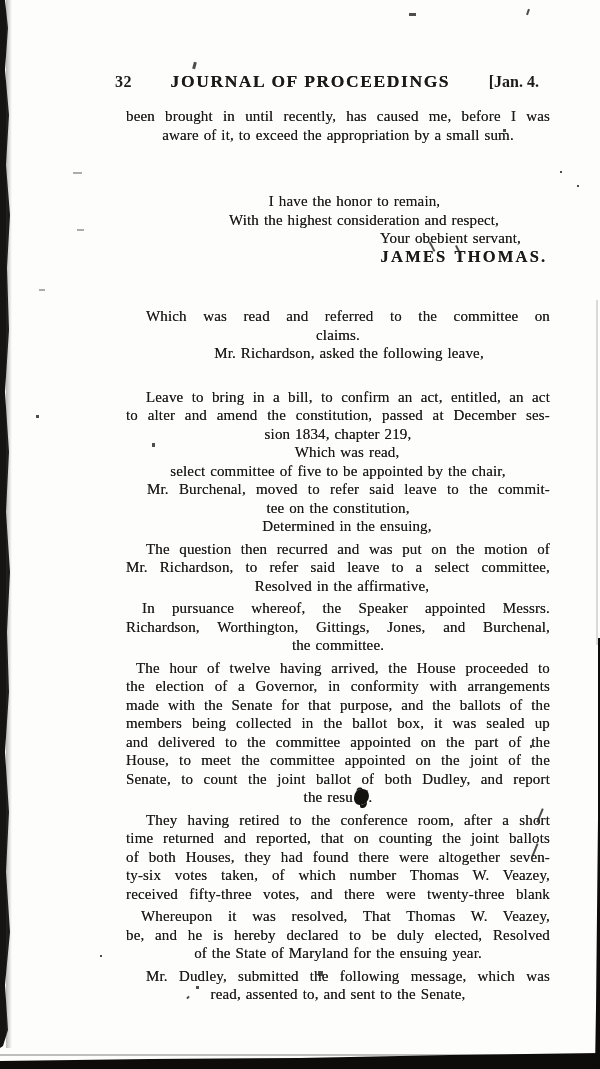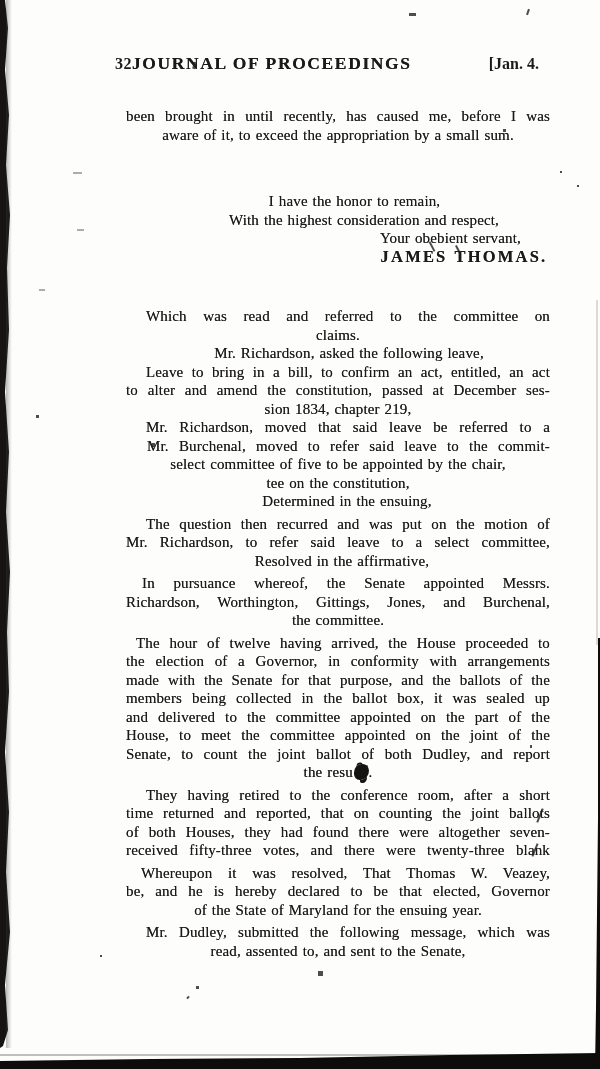--- a/index.html
+++ b/index.html
@@ -41,26 +41,26 @@
     background: #0d0c0b;
     clip-path: polygon(3px 0px, 5px 0px, 5px 431px, 0px 431px, 1px 370px, 3px 180px);
   }
   .edge-right-faint {
     position: absolute; left: 596px; top: 300px; width: 2px; height: 345px;
     background: #999; opacity: 0.35;
   }
 
   
   .header {
-    position: absolute; left: 115px; top: 53px; width: 424px;
+    position: absolute; left: 115px; top: 71px; width: 424px;
     display: flex; align-items: baseline;
   }
   .pagenum { font-weight: bold; font-size: 16px; letter-spacing: 0.5px; }
   .title {
-    flex: 1; text-align: left; font-weight: bold; font-size: 17.5px;
+    flex: 1; text-align: center; font-weight: bold; font-size: 17.5px;
     letter-spacing: 1.6px; white-space: nowrap;
     text-shadow: 0 0 0.6px rgba(25,22,20,0.8);
   }
   .datemark { font-weight: 600; font-size: 16px; white-space: nowrap; }
 
   
   .body-col {
     position: absolute; left: 126px; top: 107px; width: 424px;
     font-size: 15px; line-height: 18.5px; letter-spacing: 0.15px;
     word-spacing: 1px;
@@ -103,48 +103,49 @@
   <div class="body-col" id="body-col">
       <div class="line j">been brought in until recently, has caused  me, before I was</div>
       <div class="line">aware of it, to exceed the appropriation by a small sum.</div>
       <div class="line" style="padding-left: 33px; margin-top: 48px;">I have the honor to remain,</div>
       <div class="line" style="padding-left: 52px;">With the highest consideration and respect,</div>
       <div class="line" style="padding-left: 225px;">Your obebient servant,</div>
       <div class="line sig" style="padding-left: 252px;">JAMES THOMAS.</div>
       <div class="line j" style="padding-left: 20px; margin-top: 41px;">Which was read and referred to the committee on</div>
       <div class="line">claims.</div>
       <div class="line" style="padding-left: 22px;">Mr. Richardson, asked the following leave,</div>
-      <div class="line j" style="padding-left: 20px;">Leave to bring in a bill, to confirm an act, entitled, an act</div>
+      <div class="line j" style="padding-left: 20px; margin-top: 25px;">Leave to bring in a bill, to confirm an act, entitled, an act</div>
       <div class="line j">to alter and amend the constitution, passed at December ses-</div>
       <div class="line">sion 1834, chapter 219,</div>
-      <div class="line j" style="padding-left: 20px;">Mr. Richardson, moved that said leave be referred to a</div>
+      <div class="line" style="padding-left: 18px;">Which was read,</div>
+      <div class="line">select committee of five to be appointed by the chair,</div>
       <div class="line j" style="padding-left: 21px;">Mr. Burchenal, moved to refer said leave to the commit-</div>
-      <div class="line">select committee of five to be appointed by the chair,</div>
       <div class="line">tee on the constitution,</div>
       <div class="line" style="padding-left: 18px;">Determined in the ensuing,</div>
       <div class="line j gap" style="padding-left: 20px;">The question then recurred and was put on the motion of</div>
       <div class="line j">Mr. Richardson, to refer said leave to a select committee,</div>
       <div class="line" style="padding-left: 8px;">Resolved in the affirmative,</div>
-      <div class="line j gap" style="padding-left: 16px;">In pursuance whereof, the Senate appointed Messrs.</div>
+      <div class="line j gap" style="padding-left: 16px;">In pursuance whereof, the Speaker appointed Messrs.</div>
       <div class="line j">Richardson, Worthington, Gittings, Jones, and Burchenal,</div>
       <div class="line">the committee.</div>
       <div class="line j gap" style="padding-left: 10px;">The hour of twelve having arrived, the House proceeded to</div>
       <div class="line j">the election of a Governor, in conformity with arrangements</div>
       <div class="line j">made with the Senate for that purpose, and the ballots of the</div>
       <div class="line j">members being collected in the ballot box, it was sealed up</div>
       <div class="line j">and delivered to the committee appointed on the part of the</div>
       <div class="line j">House, to meet the committee appointed on the joint of the</div>
       <div class="line j">Senate, to count the joint ballot of both Dudley, and report</div>
       <div class="line">the resu<span class="blot">lt</span>.</div>
       <div class="line j gap" style="padding-left: 20px;">They having retired to the conference room, after a short</div>
       <div class="line j">time returned and reported, that on counting the joint ballots</div>
       <div class="line j">of both Houses, they had found there were altogether seven-</div>
+      <div class="line j">ty-six votes taken, of which number Thomas W. Veazey,</div>
       <div class="line j">received fifty-three votes, and there were twenty-three blank</div>
       <div class="line j gap" style="padding-left: 15px;">Whereupon it was resolved, That Thomas W. Veazey,</div>
-      <div class="line j">be, and he is hereby declared to be that elected, Governor</div>
+      <div class="line j">be, and he is hereby declared to be duly elected, Resolved</div>
       <div class="line">of the State of Maryland for the ensuing year.</div>
       <div class="line j gap" style="padding-left: 20px;">Mr. Dudley, submitted the following message, which was</div>
       <div class="line">read, assented to, and sent to the Senate,</div>
     </div>
 
   <div>
     <div class="speck" style="left:193px;top:62px;width:3px;height:7px;transform:rotate(15deg)"></div>
     <div class="speck" style="left:409px;top:13px;width:7px;height:3px"></div>
     <div class="speck" style="left:527px;top:9px;width:2px;height:6px;transform:rotate(20deg)"></div>
     <div class="speck" style="left:503px;top:129px;width:3px;height:3px"></div>

